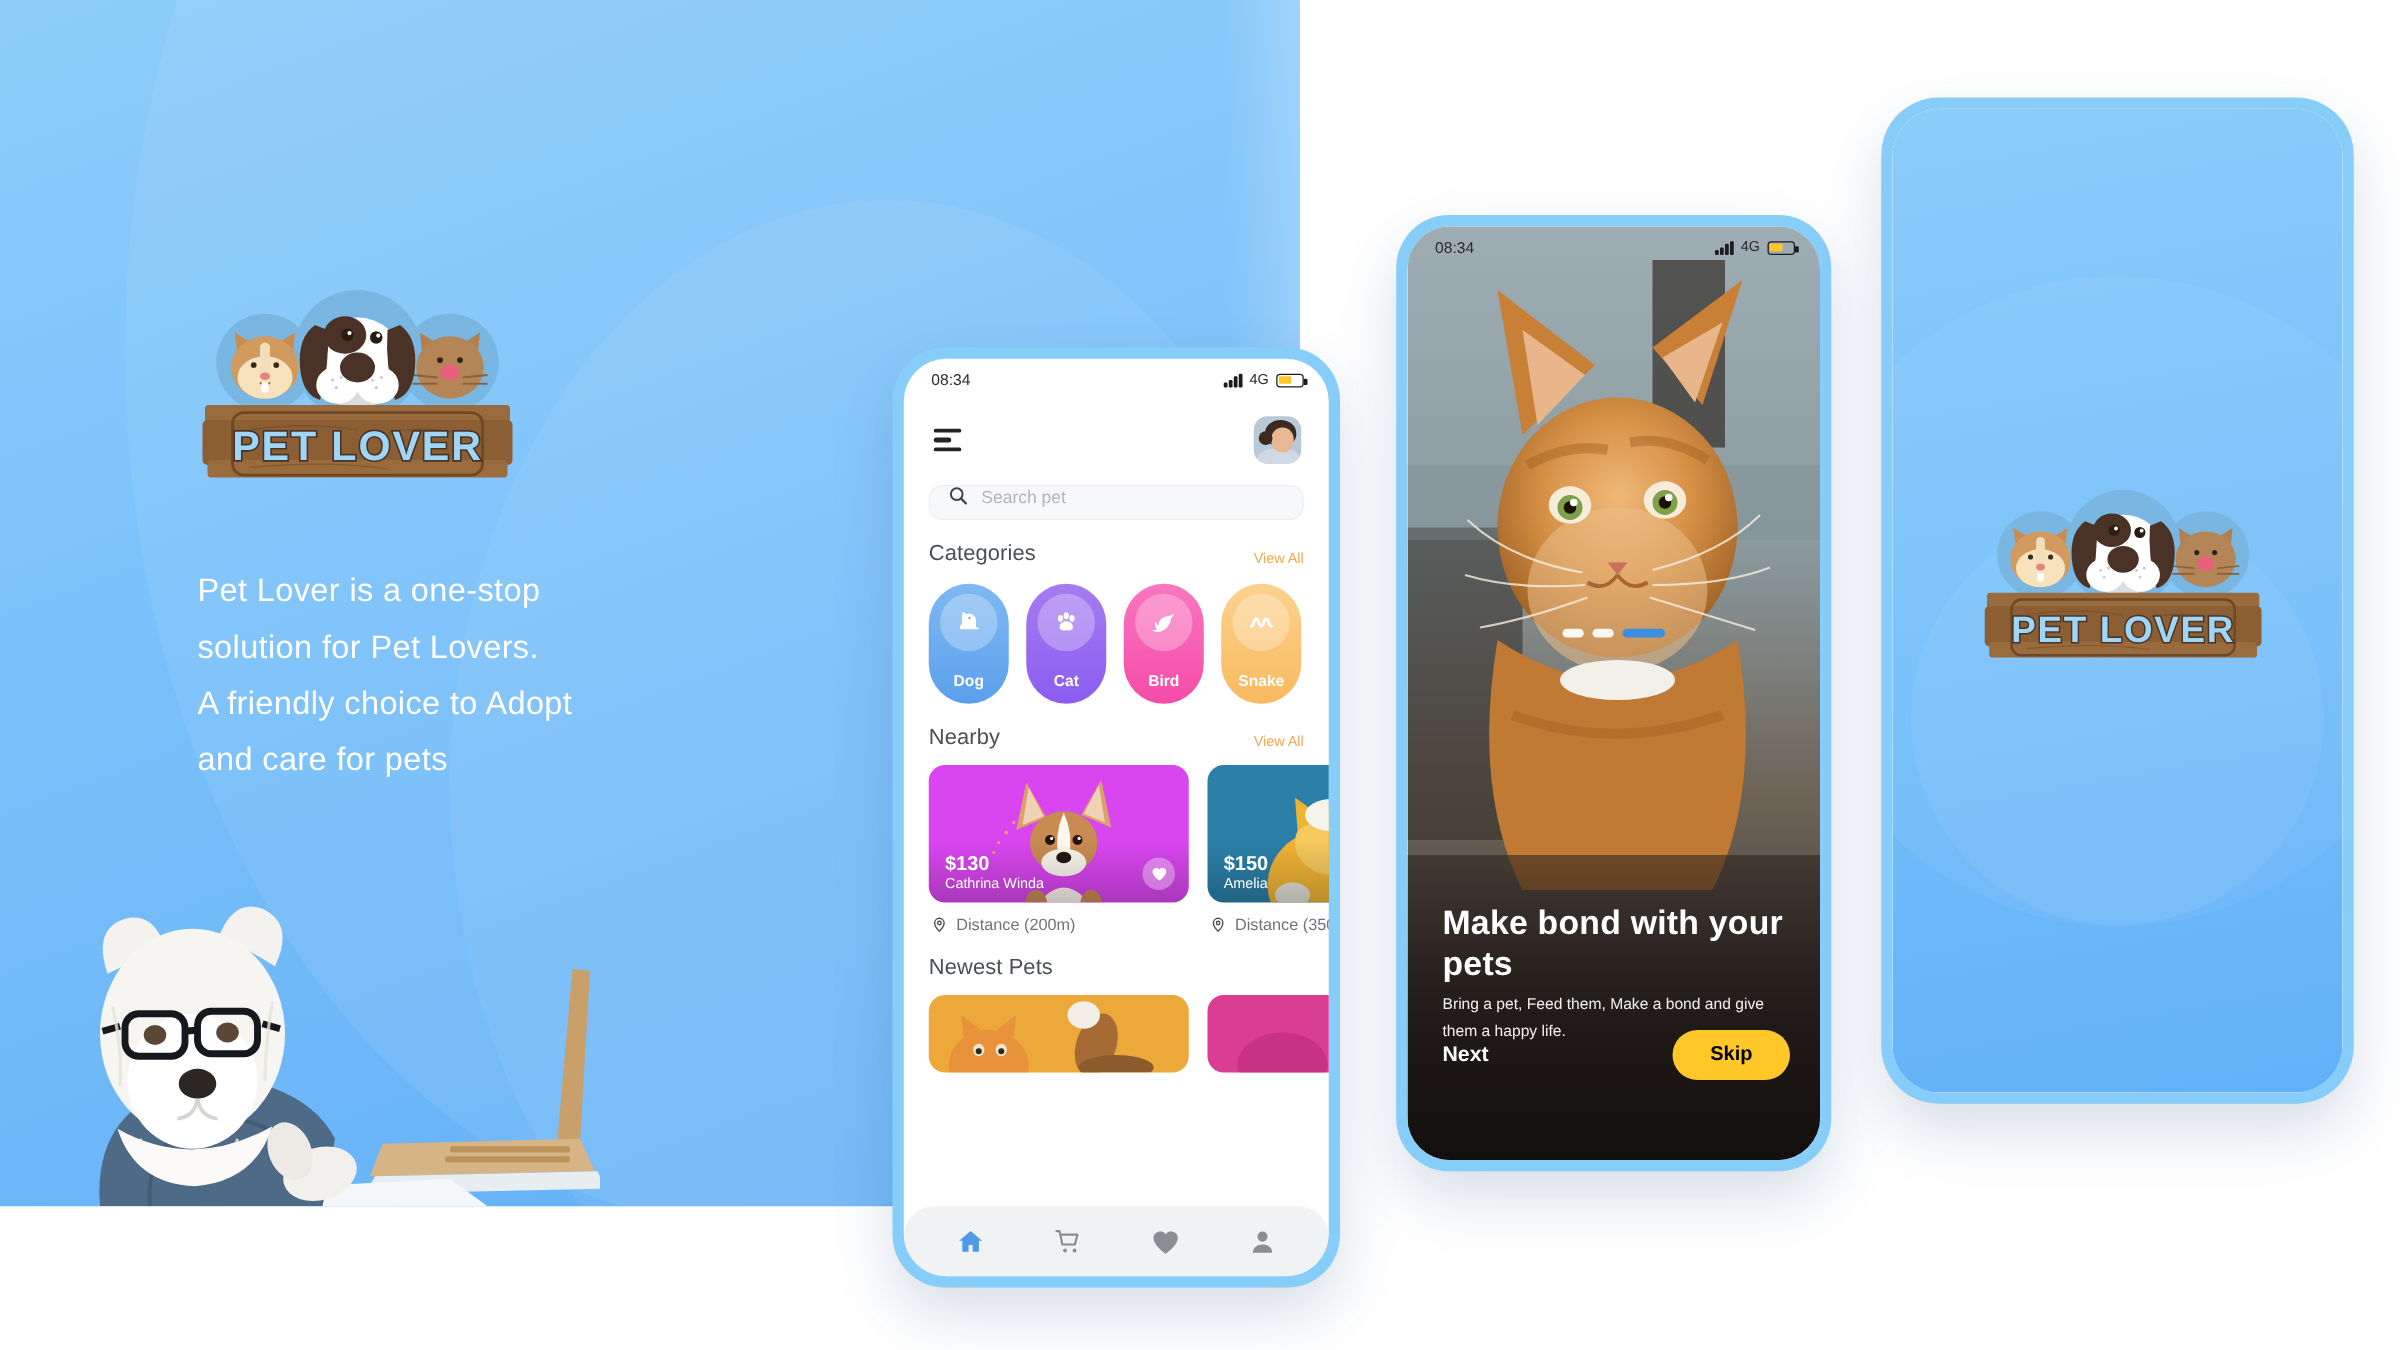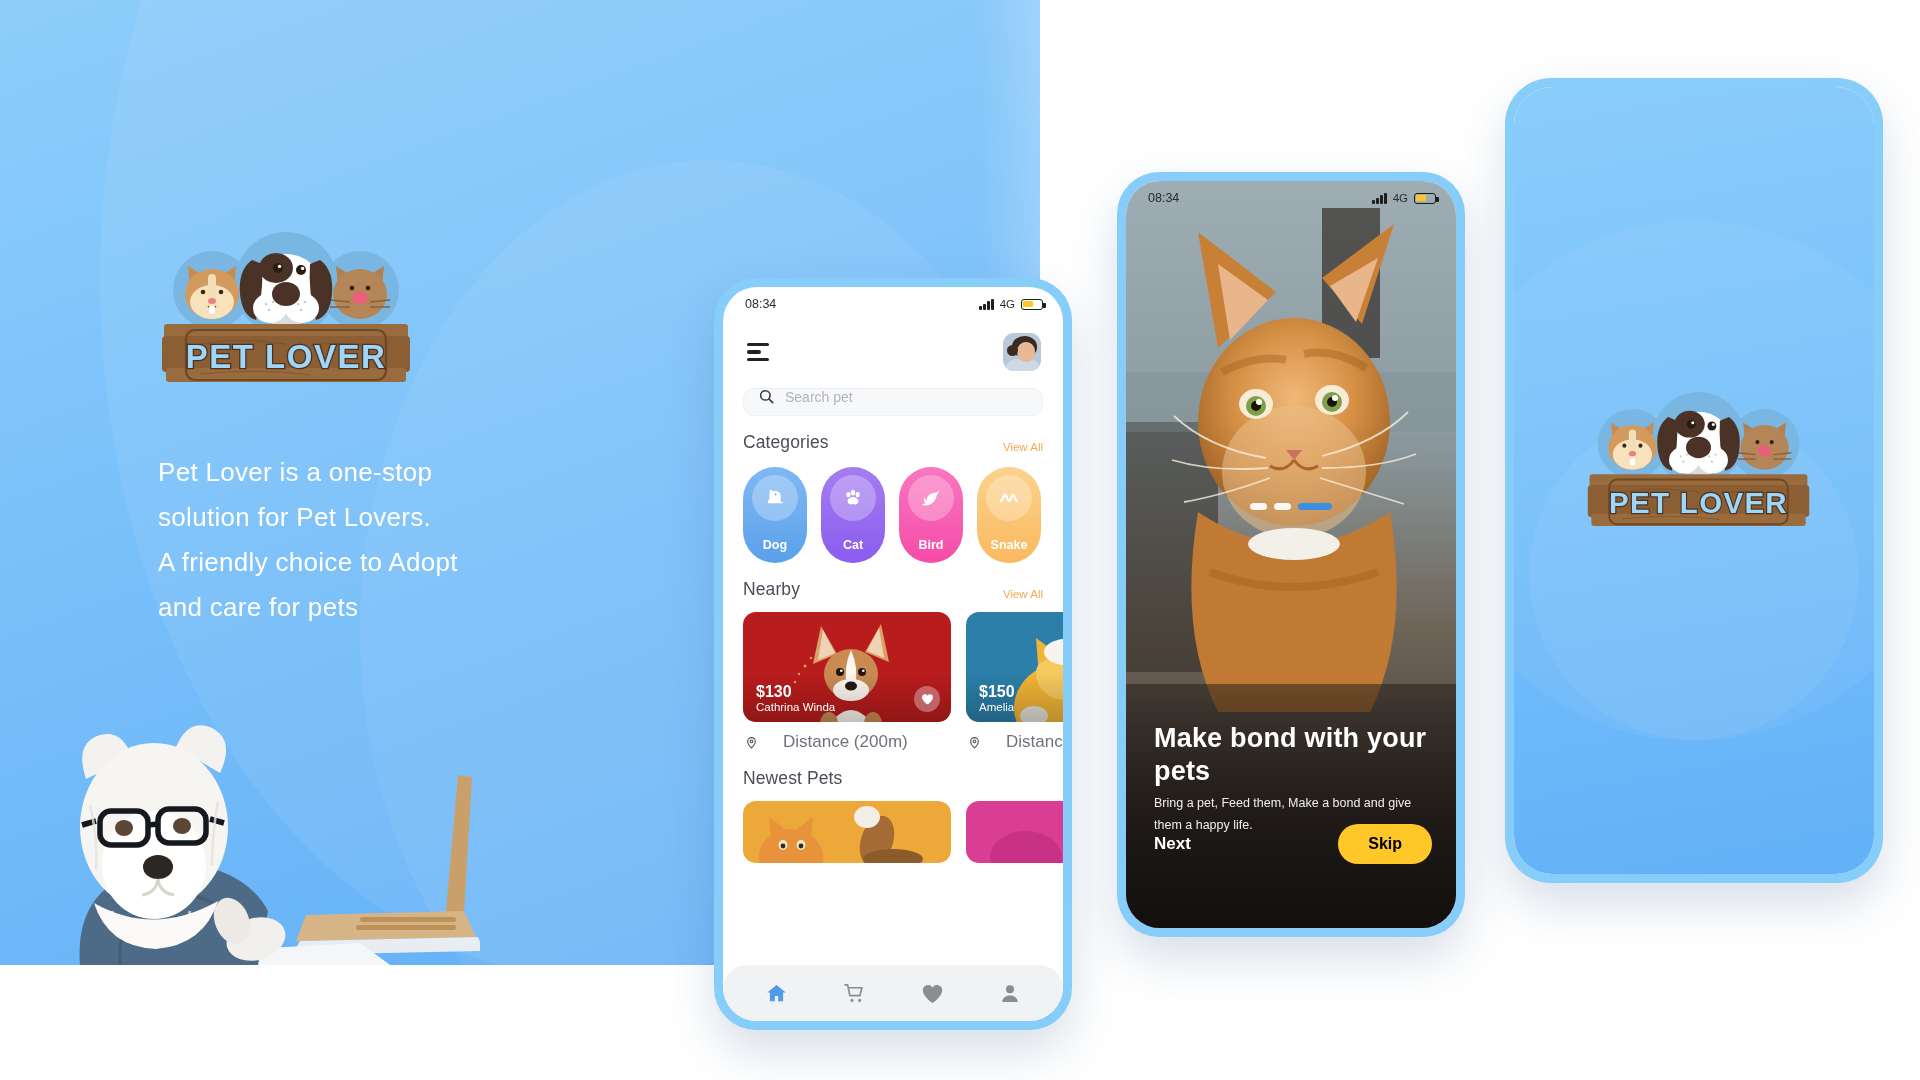--- a/index.html
+++ b/index.html
@@ -158,22 +158,22 @@
   .ncard-meta{ position:absolute; left:13px; bottom:9px; color:#fff; z-index:3;}
   .ncard-price{ font-size:16px; font-weight:bold; line-height:18px;}
   .ncard-name{ font-size:11.5px; }
   .fav {
     position:absolute; right:11px; bottom:10px; z-index:3;
     width:26px;height:26px;border-radius:50%;
     background:rgba(255,255,255,0.33);
     display:flex;align-items:center;justify-content:center;
   }
   .ncard-dist{
-    display:flex;align-items:center;gap:25px;margin-top:10px;padding-left:2px;
-    font-size:17px;color:#6e737b;
+    display:flex;align-items:center;gap:7px;margin-top:10px;padding-left:2px;
+    font-size:13px;color:#6e737b;
   }
 
   .newest { display:flex; gap:15px; padding: 12px 0 0 20px; }
   .pcard { width:208px; height:62px; border-radius:13px; flex-shrink:0; position:relative; overflow:hidden;}
 
   .tabbar {
     position:absolute; left:0; right:0; bottom:0; height:56px;
     background:#f1f2f4; border-radius:26px 26px 34px 34px;
     display:flex; align-items:center; justify-content:space-around;
     padding: 0 14px;
@@ -435,21 +435,21 @@
           <span class="cat-label">Snake</span>
         </div>
       </div>
 
       <div class="sec-head">
         <span class="sec-title">Nearby</span>
         <span class="view-all">View All</span>
       </div>
       <div class="nearby">
         <div class="ncard">
-          <div class="ncard-img" style="background:#b91c1c">
+          <div class="ncard-img" style="background:#d946ef">
             <svg viewBox="0 0 208 110" width="208" height="110" style="position:absolute;inset:0">
               <g transform="translate(64,8)">
                 <path d="M14 6 L6 44 L30 34 Z" fill="#D9A06A"></path>
                 <path d="M74 4 L82 42 L58 32 Z" fill="#D9A06A"></path>
                 <path d="M16 10 L11 40 L28 33 Z" fill="#F0D3B4"></path>
                 <path d="M72 8 L77 38 L60 31 Z" fill="#F0D3B4"></path>
                 <ellipse cx="44" cy="54" rx="27" ry="25" fill="#C98B52"></ellipse>
                 <path d="M44 30 q-8 18 -4 36 q4 8 8 0 q4 -18 -4 -36Z" fill="#FBF6EE"></path>
                 <ellipse cx="44" cy="70" rx="18" ry="11" fill="#FBF6EE"></ellipse>
                 <circle cx="33" cy="52" r="4" fill="#22160E"></circle>

